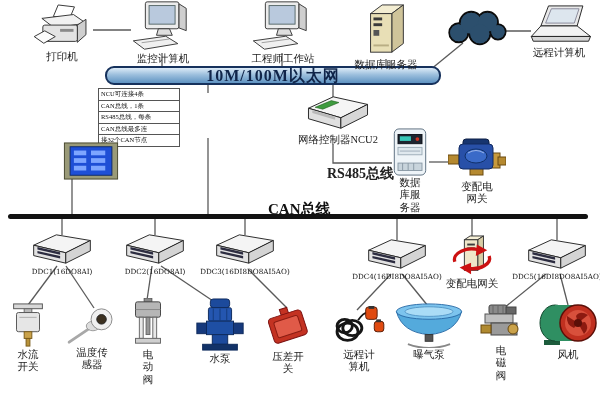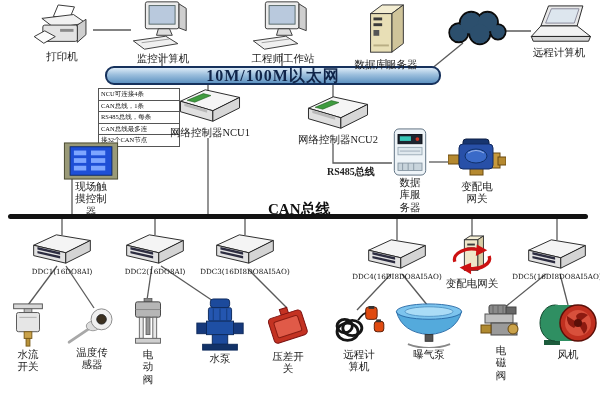--- a/index.html
+++ b/index.html
@@ -13,21 +13,21 @@
   .ddc-lbl{font-size:7.2px;white-space:nowrap;color:#111;margin-top:1px;
            font-family:"DejaVu Serif",serif;}
   .eth-bar{position:absolute;left:105px;top:66px;width:332px;height:15px;z-index:1;
            border:2px solid #16315c;border-radius:9px;
            background:linear-gradient(#dcebf7 0%,#9cbfdd 45%,#5f93c2 100%);
            display:flex;align-items:center;justify-content:center;}
   .eth-lbl{font-size:16px;font-weight:bold;color:#10254a;letter-spacing:1px;line-height:1;}
   .can-bar{position:absolute;left:8px;top:214px;width:580px;height:5px;background:#121212;
            border-radius:3px;z-index:1;}
   .can-lbl{position:absolute;left:268px;top:200px;font-size:15px;font-weight:bold;color:#111;z-index:2;}
-  .rs485-lbl{position:absolute;left:327px;top:165px;font-size:10px;font-weight:bold;color:#222;z-index:2;}
+  .rs485-lbl{position:absolute;left:327px;top:165px;font-size:14px;font-weight:bold;color:#222;z-index:2;}
   .note-box{position:absolute;left:98px;top:88px;width:82px;z-index:2;background:#fff;}
   .note-row{border:1px solid #555;border-bottom:none;font-size:6.5px;line-height:1;
             padding:2px 2px;color:#111;white-space:nowrap;background:#fff;}
   .note-row:last-child{border-bottom:1px solid #555;}
   svg{display:block;}
 </style>
 </head>
 <body>
 
 <div id="canvas">
@@ -148,30 +148,20 @@
   </div>
 
   <div class="note-box">
     <div class="note-row">NCU可连接4条</div>
     <div class="note-row">CAN总线，1条</div>
     <div class="note-row">RS485总线，每条</div>
     <div class="note-row">CAN总线最多连</div>
     <div class="note-row">接32个CAN节点</div>
   </div>
 
-  <div class="node" style="left:160px;top:86px;width:100px;">
-    <svg width="74" height="40" viewBox="0 0 74 42">
-      <polygon points="6,16 32,4 68,12 40,26" fill="#f5f5f5" stroke="#222"></polygon>
-      <polygon points="6,16 40,26 40,37 6,27" fill="#e0e0e0" stroke="#222"></polygon>
-      <polygon points="40,26 68,12 68,23 40,37" fill="#d7d7d7" stroke="#222"></polygon>
-      <polygon points="13,15 30,8 38,10 21,17" fill="#3f9b3f" stroke="#1d5c1d" stroke-width="0.6"></polygon>
-      <polygon points="10,18 34,25 34,28 10,21" fill="#b9b9b9"></polygon>
-    </svg>
-    <div class="lbl nowrap">网络控制器NCU1</div>
-  </div>
 
   <div class="node" style="left:288px;top:93px;width:100px;">
     <svg width="74" height="40" viewBox="0 0 74 42">
       <polygon points="6,16 32,4 68,12 40,26" fill="#f5f5f5" stroke="#222"></polygon>
       <polygon points="6,16 40,26 40,37 6,27" fill="#e0e0e0" stroke="#222"></polygon>
       <polygon points="40,26 68,12 68,23 40,37" fill="#d7d7d7" stroke="#222"></polygon>
       <polygon points="13,15 30,8 38,10 21,17" fill="#3f9b3f" stroke="#1d5c1d" stroke-width="0.6"></polygon>
       <polygon points="10,18 34,25 34,28 10,21" fill="#b9b9b9"></polygon>
     </svg>
     <div class="lbl nowrap">网络控制器NCU2</div>
@@ -183,21 +173,20 @@
       <rect x="7" y="5" width="44" height="30" fill="#1e4fd6" stroke="#102a66"></rect>
       <g fill="#7ea6ff">
         <rect x="11" y="9" width="13" height="5"></rect>
           <rect x="11" y="17" width="13" height="5"></rect>
         <rect x="11" y="25" width="13" height="5"></rect>
           <rect x="29" y="9" width="15" height="5"></rect>
         <rect x="29" y="17" width="15" height="5"></rect>
           <rect x="29" y="25" width="15" height="5"></rect>
       </g>
     </svg>
-    <div class="lbl w3">现场触摸控制器</div>
   </div>
 
   <div class="rs485-lbl">RS485总线</div>
 
   <div class="node" style="left:390px;top:128px;width:40px;">
     <svg width="36" height="48" viewBox="0 0 38 52">
       <rect x="2" y="1" width="34" height="50" rx="5" fill="#eef4f8" stroke="#55687a"></rect>
       <rect x="6" y="7" width="26" height="10" fill="#1d2530" stroke="#0c1018"></rect>
       <rect x="8" y="9" width="12" height="5" fill="#37c8b8"></rect>
       <circle cx="27" cy="12" r="2" fill="#cc3322"></circle>

